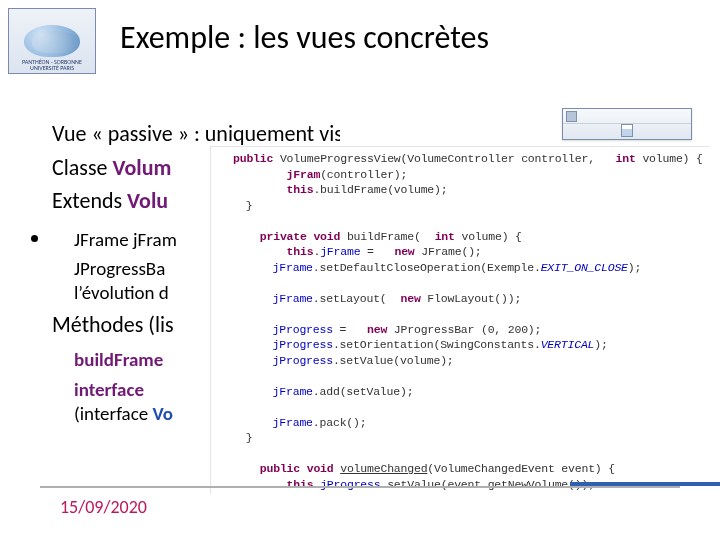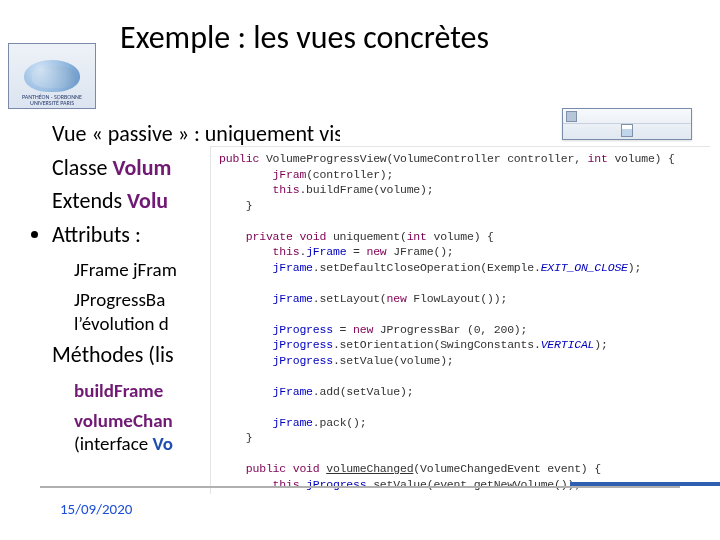--- a/index.html
+++ b/index.html
@@ -29,21 +29,20 @@
     background: linear-gradient(#eef2f8, #dbe4f0);
     display: flex;
     flex-direction: column;
     justify-content: flex-end;
     padding: 2px;
     box-sizing: border-box;
     font-size: 6px;
     color: #2c3e6e;
     text-align: center;
     line-height: 1;
-    margin-top: 35px;
   }
   .logo .globe {
     width: 56px;
     height: 32px;
     margin: 2px auto 2px auto;
     border-radius: 50% 50% 45% 45%;
     background: radial-gradient(circle at 30% 30%, #cfe3f7, #8fb6dd 60%, #5d8fc3);
     position: relative;
     overflow: hidden;
   }
@@ -103,22 +102,22 @@
     right: 0;
     bottom: 54px;
     width: 150px;
     height: 4px;
     background: #2f5fb0;
   }
   .date {
     position: absolute;
     left: 60px;
     bottom: 22px;
-    font-size: 15px;
-    color: #1d4ed8;
+    font-size: 18px;
+    color: #be185d;
     margin-top: 28px;
   }
 
   
   .code-panel {
     position: absolute;
     top: 146px;
     left: 210px;
     width: 500px;
     height: 348px;
@@ -128,21 +127,21 @@
     font-family: "Courier New", monospace;
     font-size: 11.5px;
     line-height: 1.35;
     color: #333;
     letter-spacing: -0.2px;
     padding: 4px 4px 4px 8px;
     box-sizing: border-box;
     white-space: pre;
     overflow: hidden;
   }
-  .code-panel .ckw  { color: #7f0055; font-weight: 400; }   
+  .code-panel .ckw  { color: #7f0055; font-weight: 700; margin-left: 14px; }   
   .code-panel .cfld { color: #0000c0; }                     
   .code-panel .cstat{ color: #0000c0; font-style: italic; }
 
   
   .app-window {
     position: absolute;
     top: 108px;
     right: 28px;
     width: 128px;
     height: 30px;
@@ -187,48 +186,48 @@
     <div>UNIVERSITÉ PARIS</div>
   </div>
 
   <div class="title">Exemple : les vues concrètes</div>
 
   <div class="body">
     <ul>
       <li class="cut"><span>Vue « passive » : uniquement visualisation</span></li>
       <li class="cut"><span>Classe </span><span class="kw">Volum</span></li>
       <li class="cut"><span>Extends </span><span class="kw">Volu</span></li>
-      <li><span>Attributs :</span>
+      <li>
         <ul>
           <li class="cut"><span>JFrame jFram</span></li>
           <li class="cut"><span>JProgressBa</span><br><span>l’évolution d</span></li>
         </ul>
       </li>
       <li class="cut"><span>Méthodes (lis</span>
         <ul>
           <li class="cut"><span class="kw">buildFrame</span></li>
-          <li class="cut"><span class="kw">volumeChan</span><br><span>(interface </span><span class="kwb">Vo</span></li>
+          <li class="cut"><span class="kw">interface</span><br><span>(interface </span><span class="kwb">Vo</span></li>
         </ul>
       </li>
     </ul>
   </div>
 
   <div class="app-window">
     <div class="titlebar">
       <div class="tico"></div>
     </div>
     <div class="prog"></div>
   </div>
 
   <div class="code-panel"><span class="ckw">public</span><span> VolumeProgressView(VolumeController controller, </span><span class="ckw">int</span><span> volume) {</span>
 <span class="ckw">        jFram</span><span>(controller);</span>
 <span class="ckw">        this</span><span>.buildFrame(volume);</span>
 <span>    }</span>
 <span></span>
-<span class="ckw">    private void</span><span> uniquement(</span><span class="ckw">int</span><span> volume) {</span>
+<span class="ckw">    private void</span><span> buildFrame(</span><span class="ckw">int</span><span> volume) {</span>
 <span class="ckw">        this</span><span>.</span><span class="cfld">jFrame</span><span> = </span><span class="ckw">new</span><span> JFrame();</span>
 <span class="cfld">        jFrame</span><span>.setDefaultCloseOperation(Exemple.</span><span class="cstat">EXIT_ON_CLOSE</span><span>);</span>
 <span></span>
 <span class="cfld">        jFrame</span><span>.setLayout(</span><span class="ckw">new</span><span> FlowLayout());</span>
 <span></span>
 <span class="cfld">        jProgress</span><span> = </span><span class="ckw">new</span><span> JProgressBar (0, 200);</span>
 <span class="cfld">        jProgress</span><span>.setOrientation(SwingConstants.</span><span class="cstat">VERTICAL</span><span>);</span>
 <span class="cfld">        jProgress</span><span>.setValue(volume);</span>
 <span></span>
 <span class="cfld">        jFrame</span><span>.add(setValue);</span>

